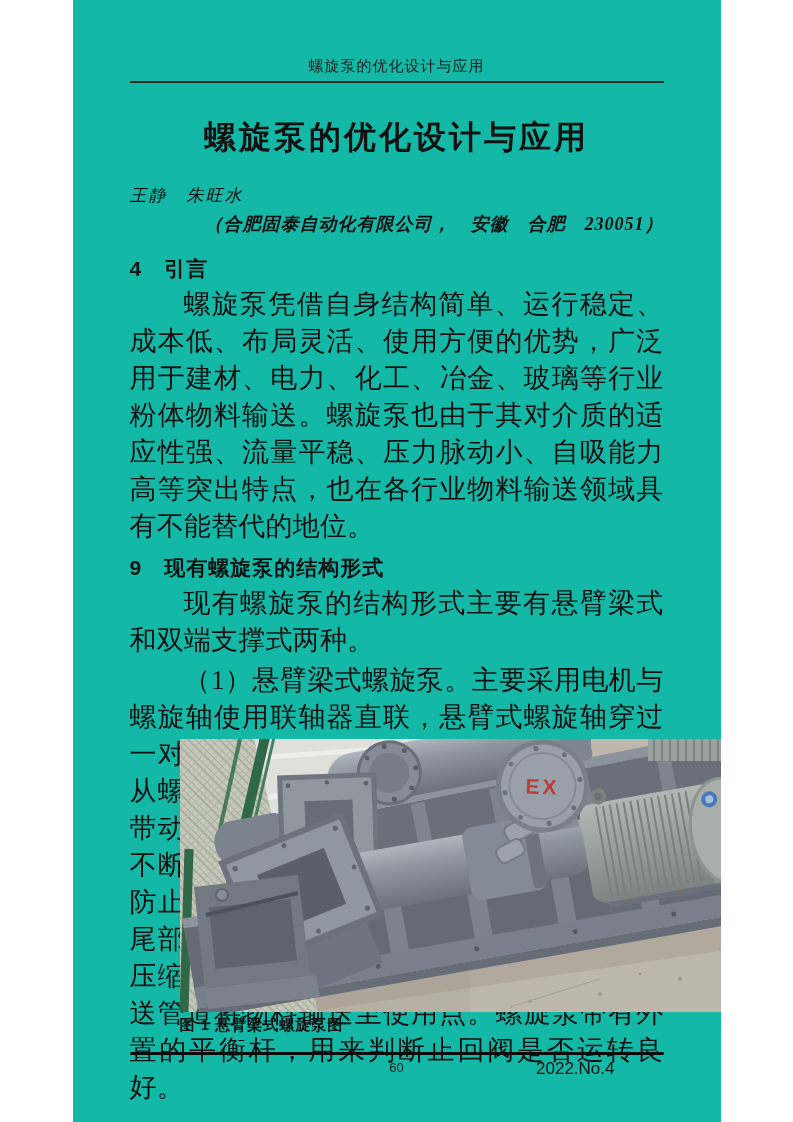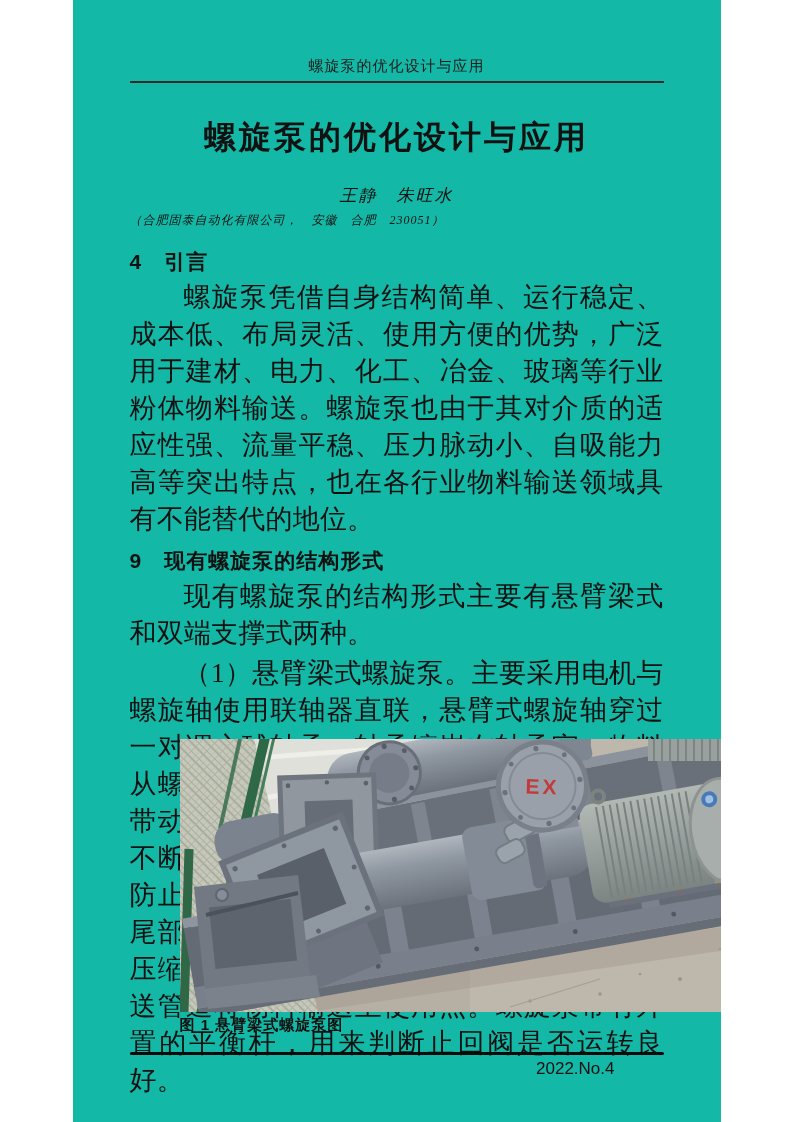--- a/index.html
+++ b/index.html
@@ -33,31 +33,31 @@
   .doc-title {
     margin-top: 33px;
     text-align: center;
     font-family: "Liberation Sans", "DejaVu Sans", sans-serif;
     font-weight: bold;
     font-size: 32px;
     letter-spacing: 3px;
   }
   .authors {
     margin-top: 24px;
-    text-align: center;
     font-size: 17px;
     font-style: italic;
     letter-spacing: 2px;
   }
   .affiliation {
     margin-top: 5px;
-    text-align: left;
-    font-size: 12px;
+    text-align: right;
+    font-size: 18px;
     font-style: italic;
     letter-spacing: 1px;
+    font-weight: bold;
   }
 
   
   .sec-heading {
     font-family: "Liberation Sans", "DejaVu Sans", sans-serif;
     font-weight: bold;
     font-size: 21px;
     letter-spacing: 1px;
   }
   .sec-heading.first  { margin-top: 19px; }
@@ -328,15 +328,16 @@
       <rect x="32" y="164" width="82" height="62" fill="#5d646e" transform="rotate(-6 73 195)"></rect>
       <line x1="118" y1="154" x2="26" y2="176" stroke="#4c525c" stroke-width="4"></line>
       <circle cx="42" cy="156" r="6" fill="#868d97" stroke="#5f666f" stroke-width="2"></circle>
       <polygon points="24,250 136,236 140,258 28,270" fill="#7b828c"></polygon>
     </g>
   </svg>
 
   <figcaption class="figure-caption">图 1 悬臂梁式螺旋泵图</figcaption>
 
   <div class="footer-rule"></div>
+  <div class="footer-page-number">60</div>
   <div class="footer-issue">2022.No.4</div>
 
 </div>
 
 </body></html>

